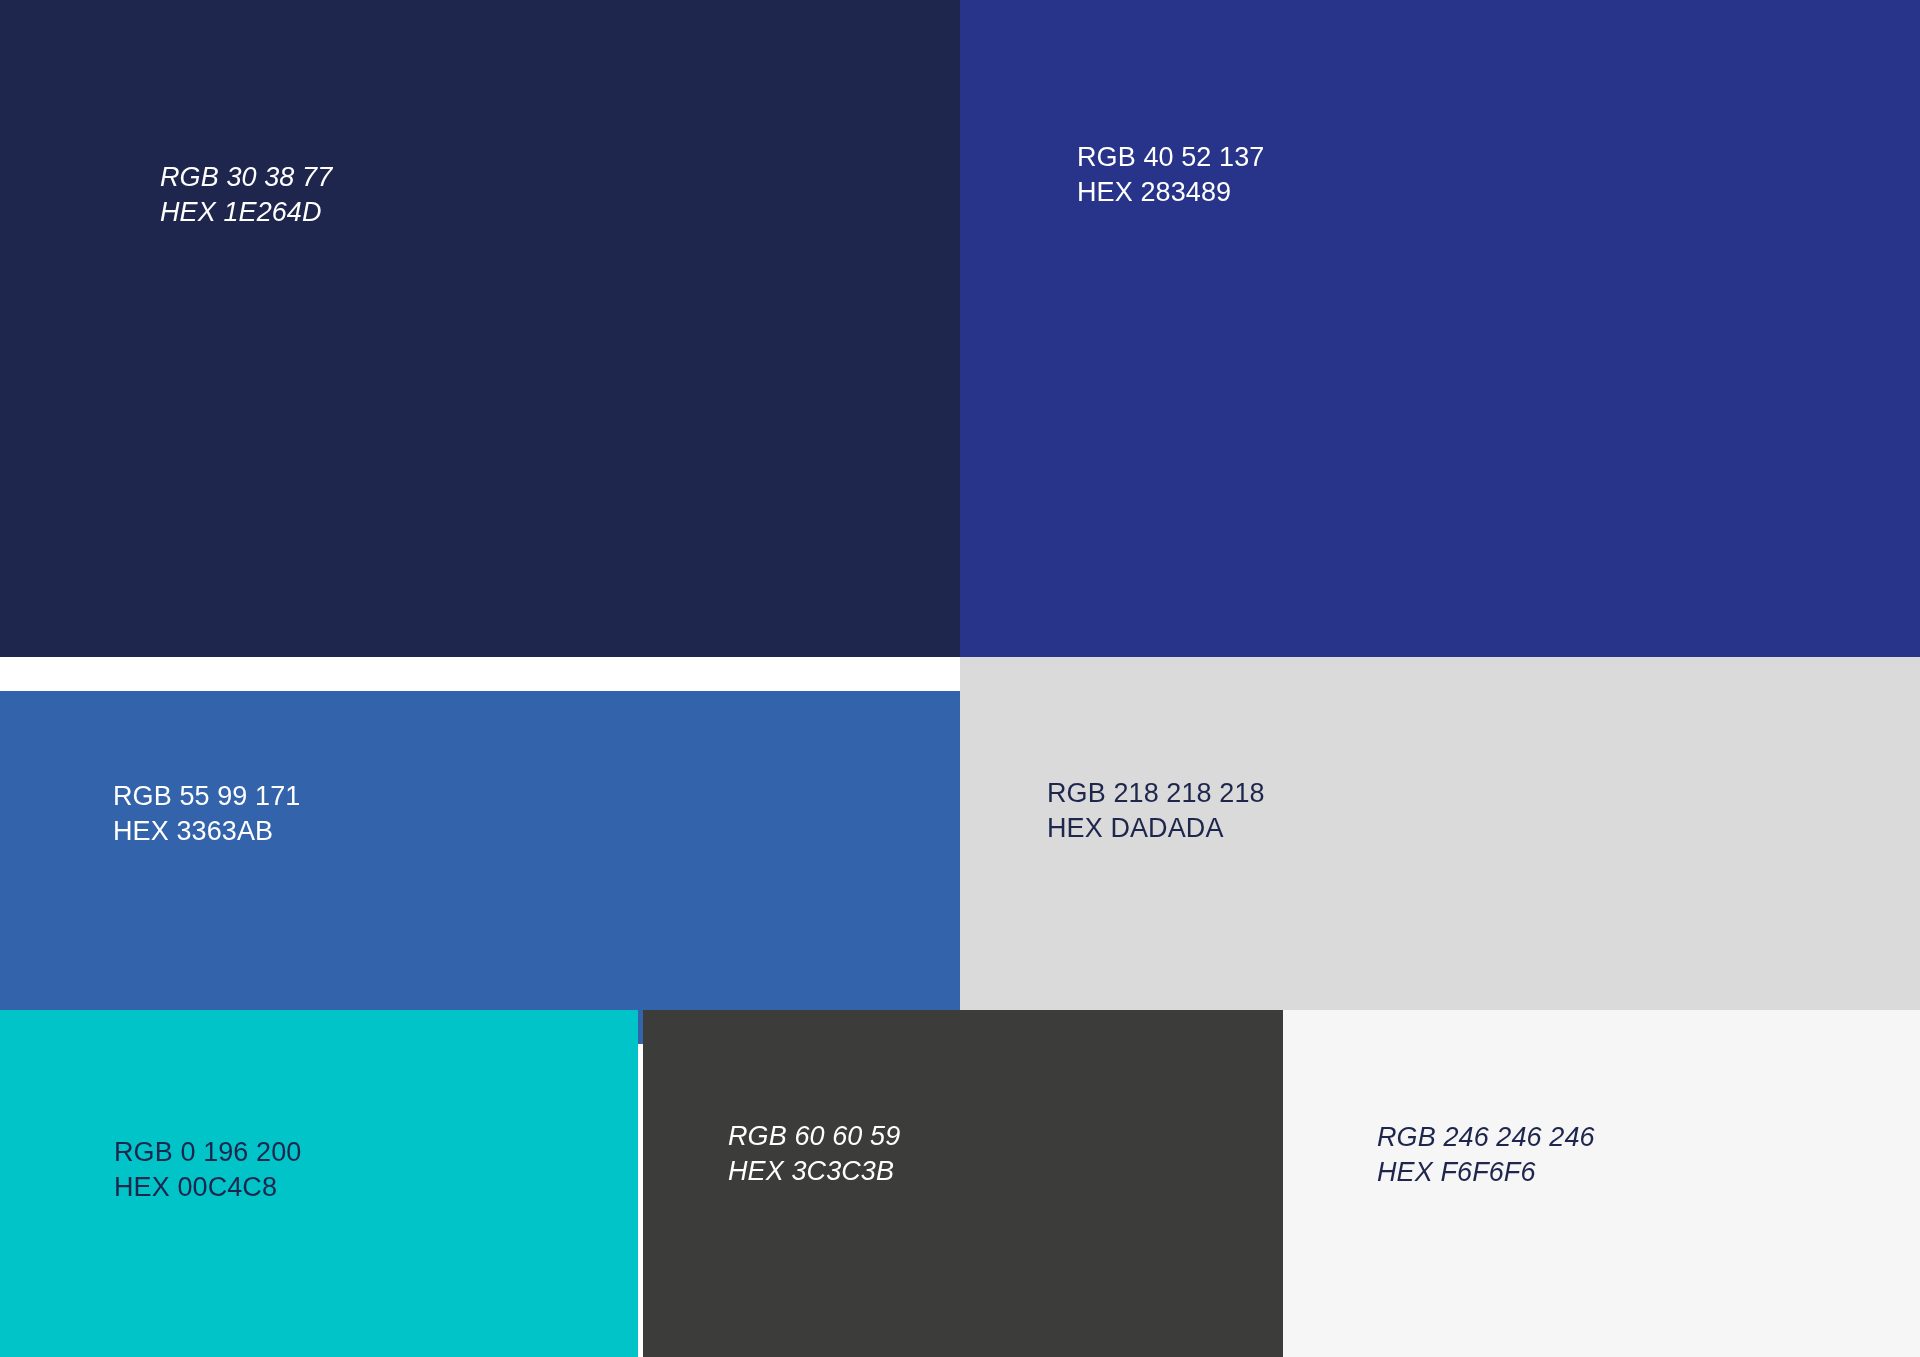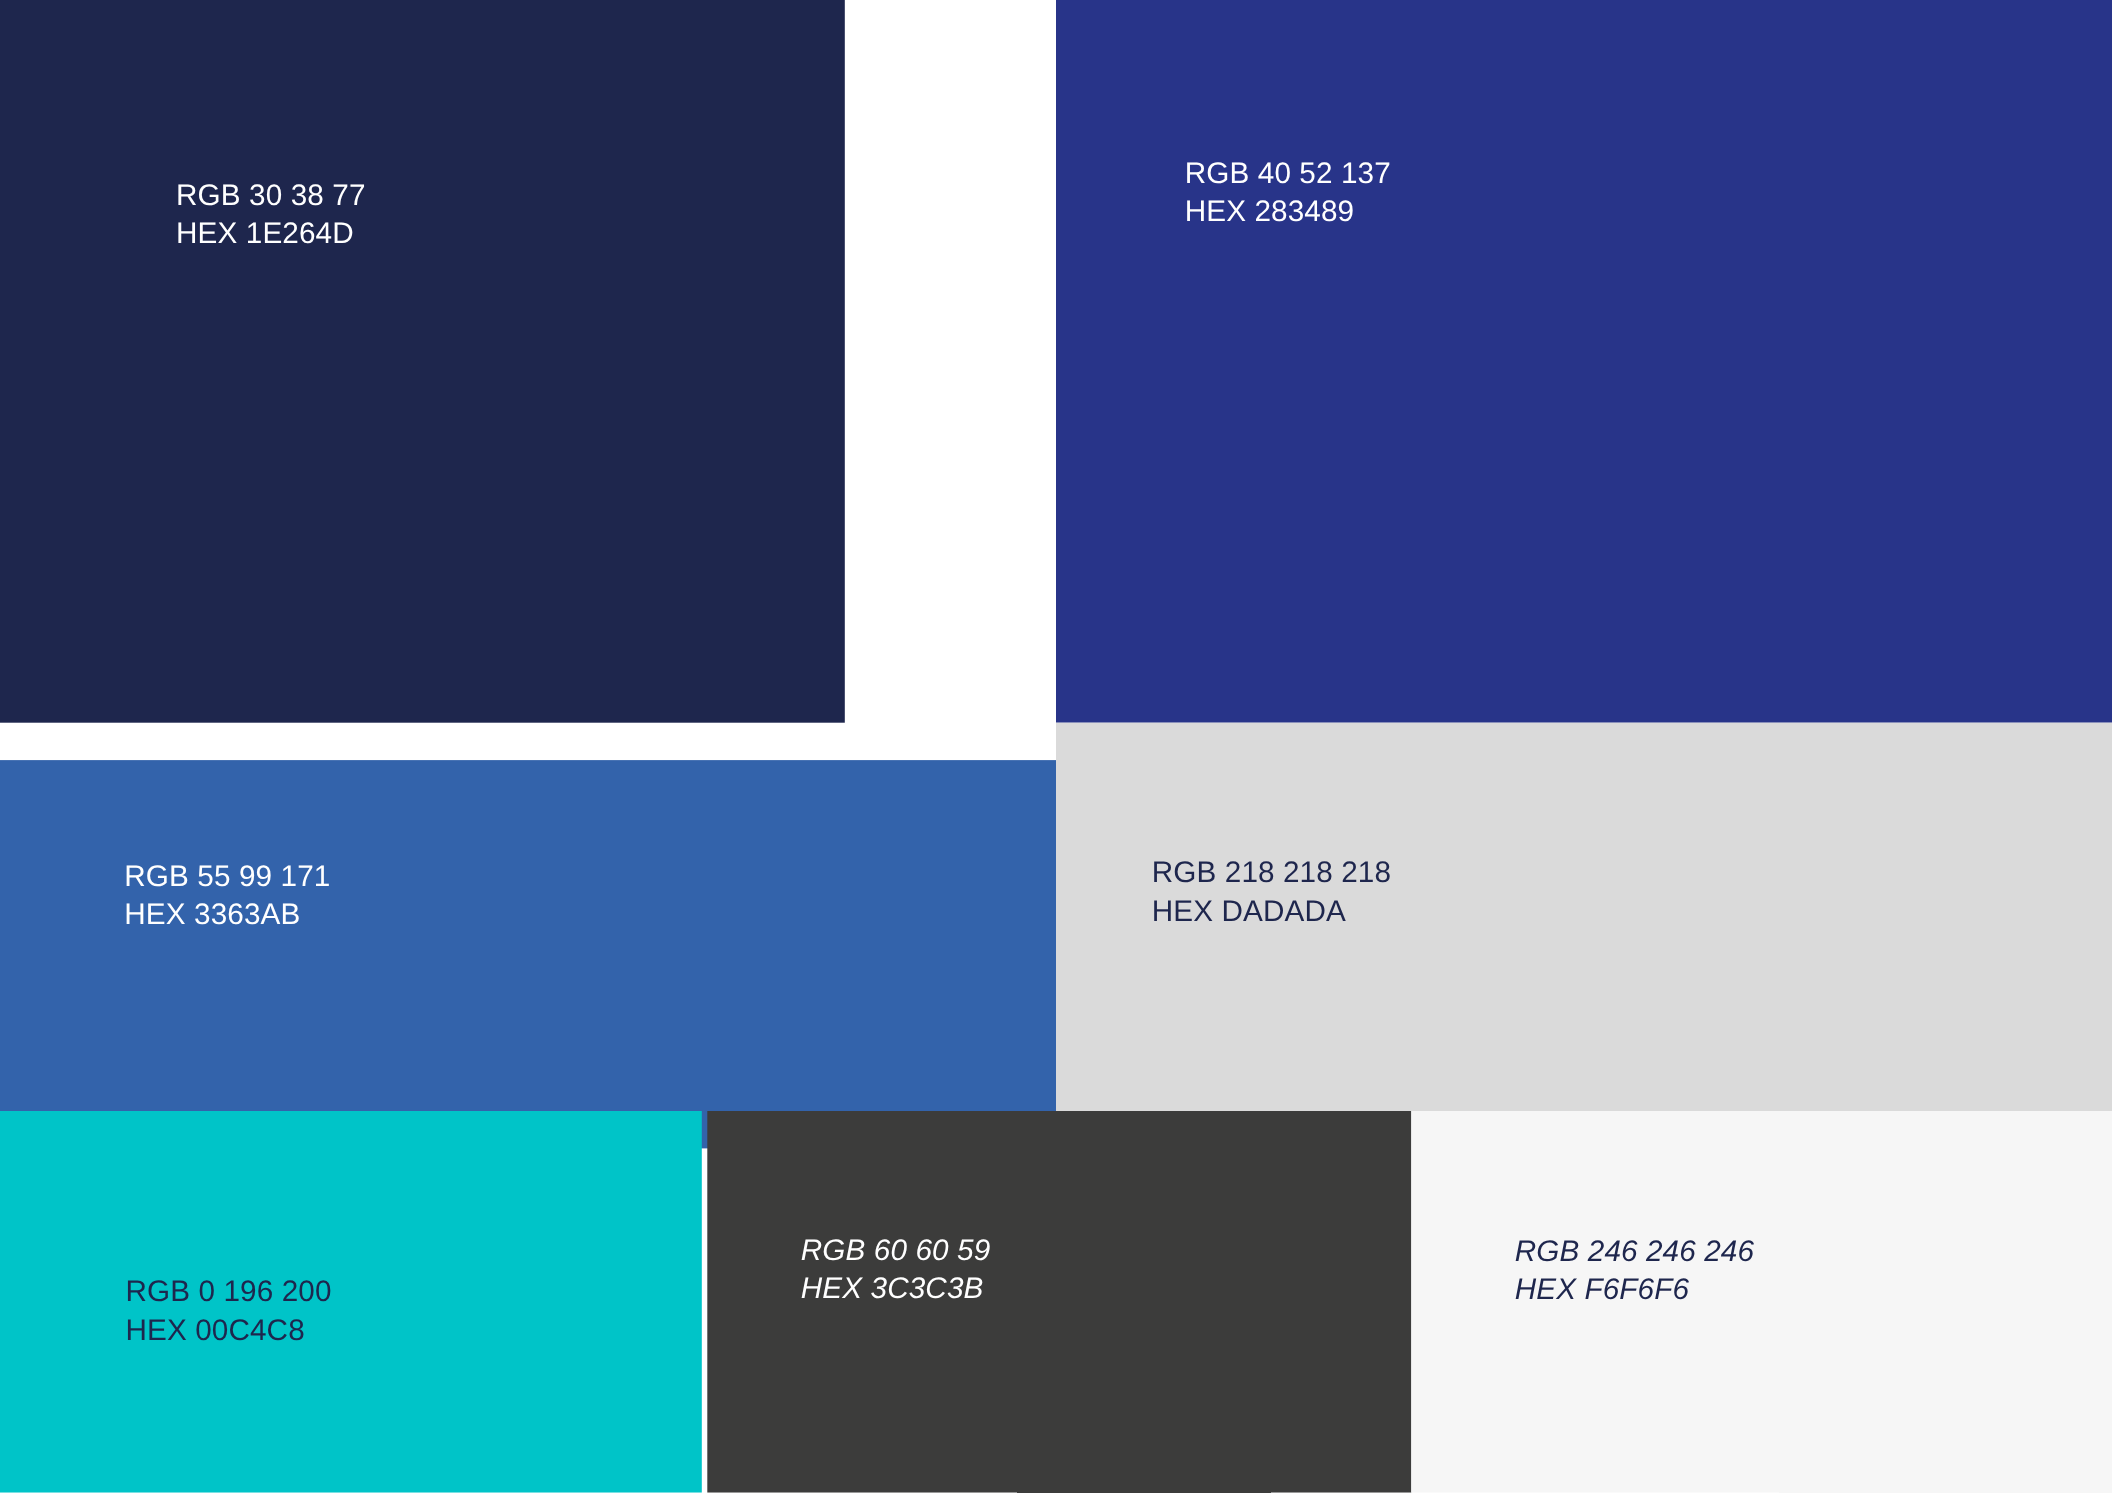--- a/index.html
+++ b/index.html
@@ -31,38 +31,38 @@
     font-weight: 400;
     letter-spacing: 0.1px;
     white-space: nowrap;
   }
 
   .swatch-label .line {
     display: block;
   }
 
   
-  #sw-navy        { left: 0px;    top: 0px;    width: 768px;  height: 657px; }
+  #sw-navy        { left: 0px;    top: 0px;    width: 960px;  height: 657px; font-style: italic; }
   #sw-indigo      { left: 960px;  top: 0px;    width: 960px;  height: 657px; }
 
   
   #sw-blue        { left: 0px;    top: 657px;  width: 960px;  height: 353px; }
   #sw-lightgray   { left: 960px;  top: 657px;  width: 960px;  height: 353px; }
 
   
   #sw-teal        { left: 0px;    top: 1010px; width: 638px;  height: 347px; }
   #sw-darkgray    { left: 643px;  top: 1010px; width: 640px;  height: 347px; }
   #sw-offwhite    { left: 1283px; top: 1010px; width: 637px;  height: 347px; }
 
   
   #lbl-navy       { left: 160px;  top: 160px; }
   #lbl-indigo     { left: 117px;  top: 140px; }
   #lbl-blue       { left: 113px;  top: 88px;  }
   #lbl-lightgray  { left: 87px;   top: 119px; }
-  #lbl-teal       { left: 114px;  top: 125px; margin-top: 22px; }
+  #lbl-teal       { left: 114px;  top: 125px; }
   #lbl-darkgray   { left: 85px;   top: 109px; font-style: italic; }
   #lbl-offwhite   { left: 94px;   top: 110px; font-style: italic; }
 </style>
 </head>
 <body>
 
 <div class="palette">
 
   <div class="swatch" id="sw-navy" style="background-color: rgb(30, 38, 77);">
     <div class="swatch-label" id="lbl-navy" style="color: rgb(255, 255, 255);">

